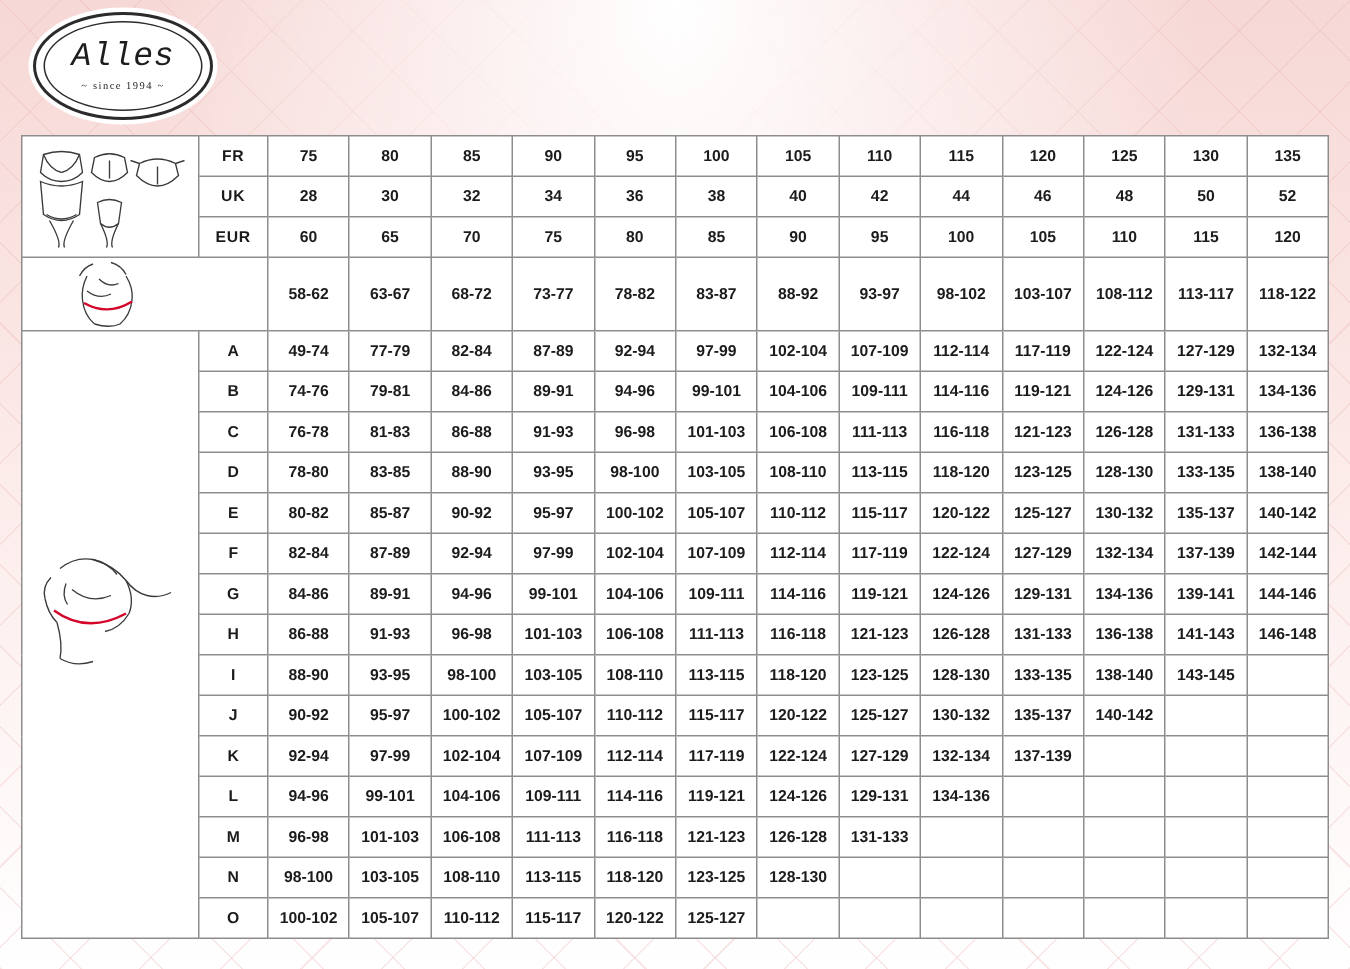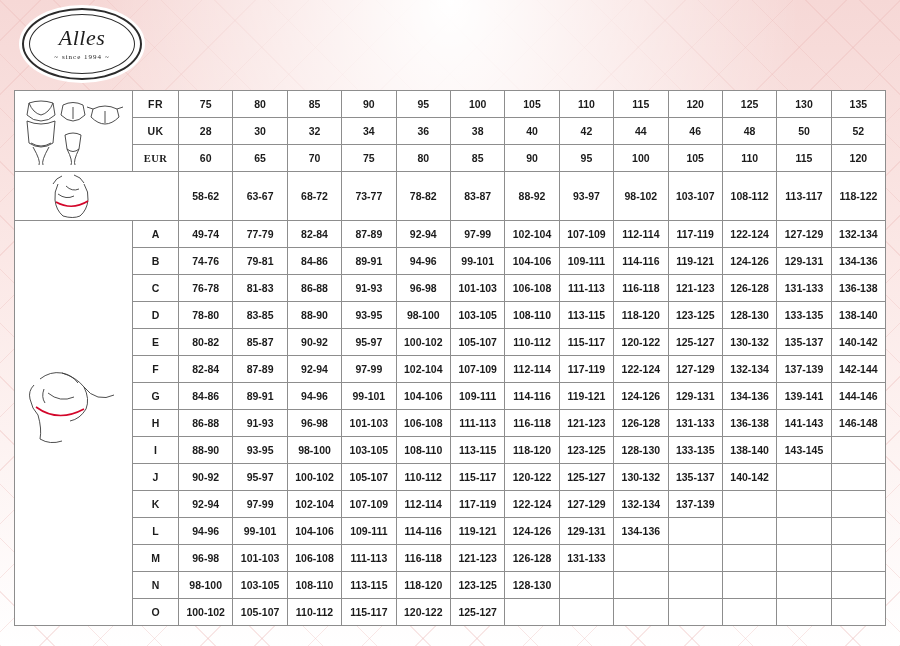--- a/index.html
+++ b/index.html
@@ -41,21 +41,21 @@
     box-shadow: 0 0 0 3px #ffffff;
   }
   .logo:before {
     content: "";
     position: absolute;
     left: 5px; top: 4px; right: 5px; bottom: 4px;
     border-radius: 50%;
     border: 1px solid #2b2b2b;
   }
   .logo-name {
-    font-family: Liberation Serif, serif;
+    font-family: Liberation Mono, monospace;
     font-style: italic;
     font-size: 22px;
     color: #1d1d1d;
     letter-spacing: 0.5px;
     line-height: 1;
   }
   .logo-sub {
     font-family: "Liberation Serif", serif;
     font-size: 7px;
     letter-spacing: 1px;
@@ -115,21 +115,20 @@
     font-weight: bold;
     letter-spacing: 0.5px;
   }
   td.eur {
     color: #d3062a;
     font-size: 13px;
   }
   td.eurlabel {
     color: #d3062a;
     font-size: 14px;
-    font-family: Liberation Serif, serif;
   }
   td.num {
     font-size: 13px;
     font-weight: bold;
   }
   td.band {
     font-size: 10.5px;
     height: 50px;
     font-weight: bold;
   }

